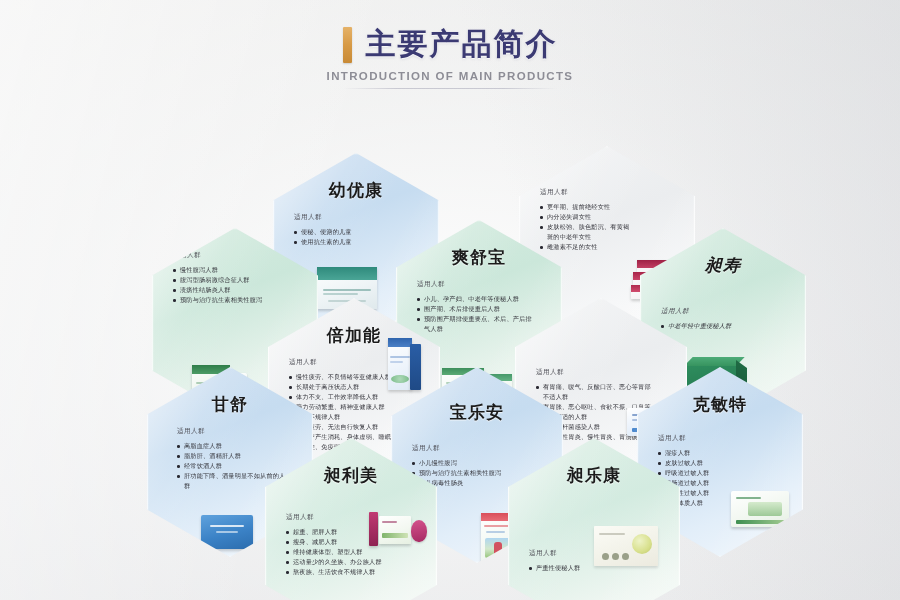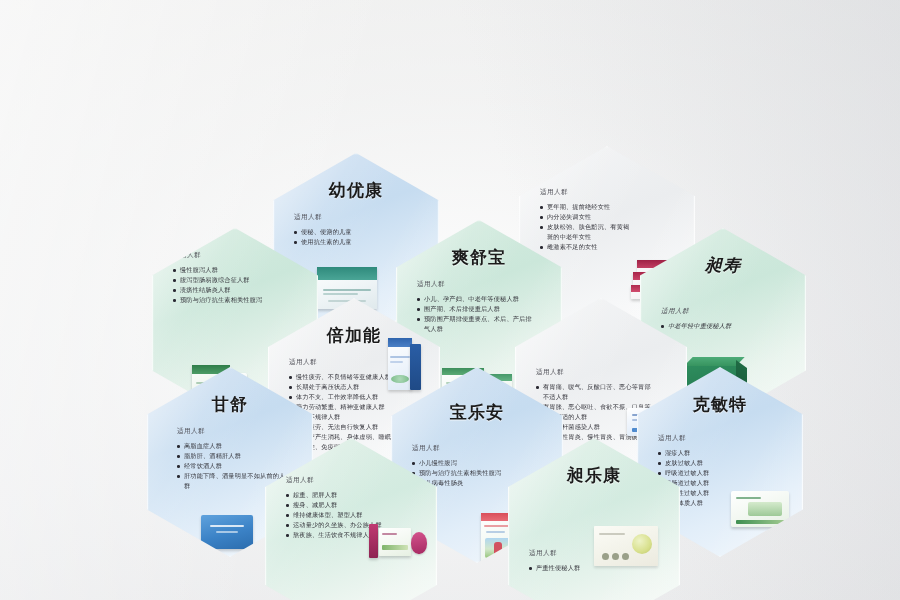--- a/index.html
+++ b/index.html
@@ -169,20 +169,28 @@
     position: absolute;
     border-radius: 2px 2px 1px 1px;
     box-shadow: 0 1px 2px rgba(0,0,0,0.2);
   }
 </style>
 </head>
 <body>
 
 <div id="stage">
 
+  <div class="title-wrap">
+    <div class="title-row">
+      <div class="title-bar"></div>
+      <div class="title-cn">主要产品简介</div>
+    </div>
+    <div class="title-en">INTRODUCTION OF MAIN PRODUCTS</div>
+    <div class="title-rule"></div>
+  </div>
 
   <div id="board">
 
     <div class="hex t-blue" style="left:273px; top:138px;">
       <div class="sheen"></div>
       <div class="edge"></div>
       <div class="hex-inner">
         <div class="hx-name">幼优康</div>
         <div class="hx-sub">适用人群</div>
         <ul class="hx-list">
@@ -413,20 +421,21 @@
             <div class="lbl" style="top:80%; left:8%; right:8%; height:4px; background:linear-gradient(90deg,#3f8f52,#9fc98f); border-radius:1px;"></div>
           </div>
         </div>
       </div>
     </div>
 
     <div class="hex t-greenlite" style="left:265px; top:423px; width:172px; height:196px;">
       <div class="sheen"></div>
       <div class="edge"></div>
       <div class="hex-inner">
+        <div class="hx-name">昶利美</div>
         <div class="hx-sub" style="margin-top:26px;">适用人群</div>
         <ul class="hx-list" style="width:125px;">
           <li>超重、肥胖人群</li>
           <li>瘦身、减肥人群</li>
           <li>维持健康体型、塑型人群</li>
           <li>运动量少的久坐族、办公族人群</li>
           <li>熬夜族、生活饮食不规律人群</li>
         </ul>
         <div class="pkg" style="left:92px; top:48px;">
           <div class="box" style="left:0; top:0; width:9px; height:34px; background:linear-gradient(180deg,#c03a72 0%,#8e2352 100%); border-radius:1px;"></div>

